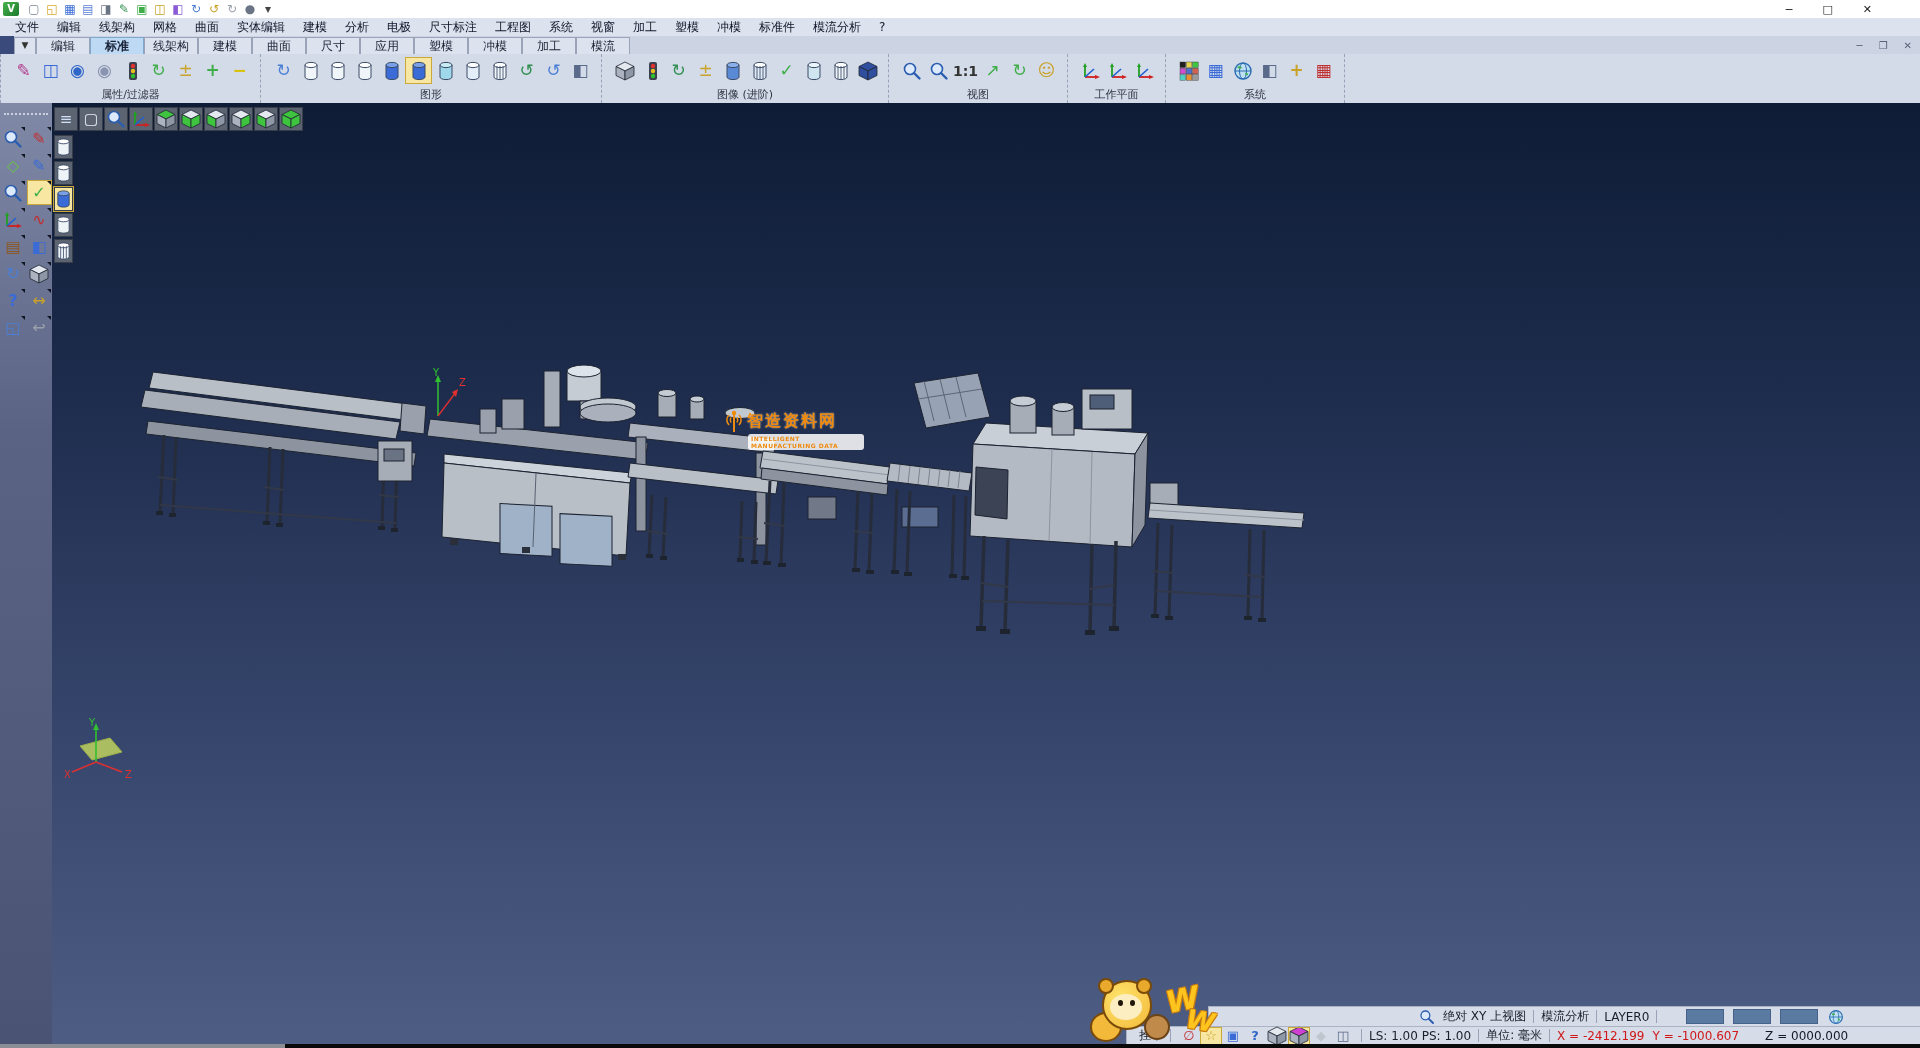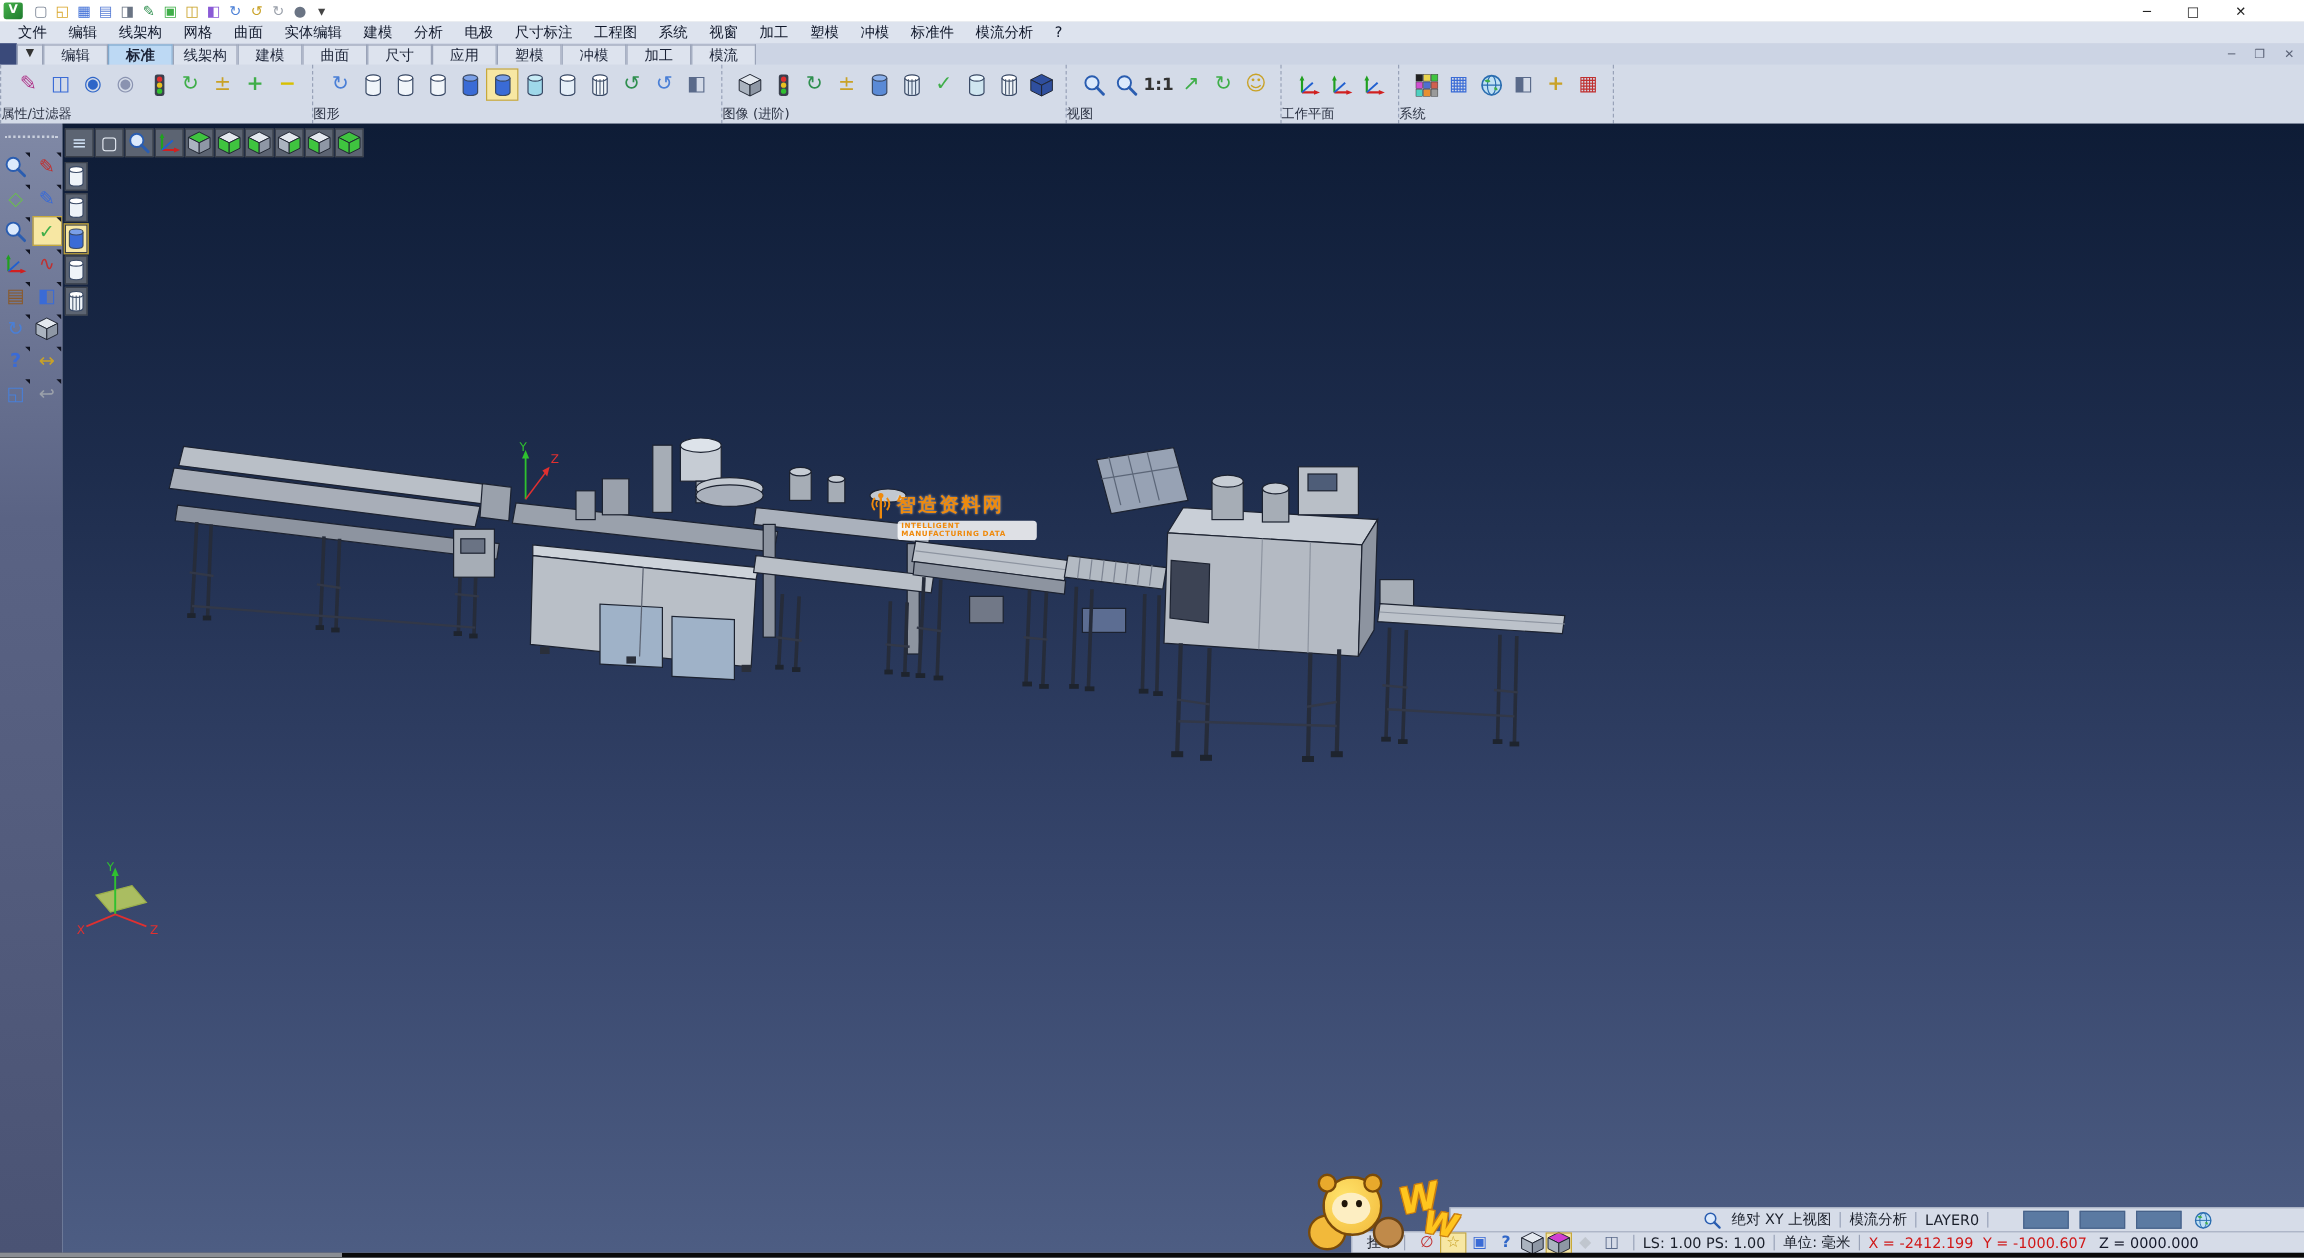--- a/index.html
+++ b/index.html
@@ -25,21 +25,21 @@
   .tab{min-width:36px;padding:0 8px;height:16px;line-height:16px;text-align:center;font-size:12px;
     background:#dde3ee;border:1px solid #9aa3b8;border-bottom:none;color:#1a2236;}
   .tab.active{background:#bdd9f4;font-weight:bold;border-color:#7fa8cc;}
   .doc-controls{margin-left:auto;margin-right:8px;display:flex;gap:16px;align-items:center;height:18px;}
   .doc-controls span{font-size:10px;color:#5a6276;}
   
   .ribbon{position:absolute;left:0;top:54px;width:1920px;height:49px;background:#d4dbe8;border-bottom:1px solid #a9b2c4;display:flex;}
   .rgroup{position:relative;border-right:1px dashed #98a2b8;padding:4px 8px 14px 10px;box-sizing:border-box;}
   .rgroup:first-child{border-left:1px dashed #98a2b8;}
   .ricons{display:flex;gap:2px;align-items:center;}
-  .rlabel{position:absolute;left:0;right:0;bottom:1px;font-size:11px;color:#2c3344;}
+  .rlabel{position:absolute;left:0;right:0;bottom:1px;text-align:center;font-size:11px;color:#2c3344;}
   .ribbon .icon{width:25px;height:25px;font-size:17px;}
   
   .icon{display:inline-flex;align-items:center;justify-content:center;line-height:1;cursor:default;box-sizing:border-box;}
   .icon.sel{background:#f7e7a3;outline:1px solid #c8a93a;}
   .icon .g{font-style:normal;}
   
   .sidebar{position:absolute;left:0;top:103px;width:52px;height:941px;
     background:linear-gradient(180deg,#8089a6 0%,#5a6384 35%,#4a5374 100%);box-sizing:border-box;padding-top:10px;}
   .sidebar-handle{height:6px;margin:0 4px 6px 4px;border-top:2px dotted #c9cfdd;}
   .sidebar-grid{display:grid;grid-template-columns:23px 23px;gap:4px 3px;justify-content:center;}
@@ -936,21 +936,21 @@
           <i class="g" style="color: rgb(90, 106, 138);">◫</i>
         </span>
       </span>
     <span class="sep-v"></span>
     <span>LS: 1.00 PS: 1.00</span>
     <span class="sep-v"></span>
     <span>单位: 毫米</span>
     <span class="sep-v"></span>
     <span class="coord-x">X = -2412.199</span>
     <span class="coord-y" style="margin-left:8px;">Y = -1000.607</span>
-    <span class="coord-z" style="margin-left:10px;">Z = 0000.000</span>
+    <span class="coord-z" style="margin-left:26px;">Z = 0000.000</span>
   </div>
 
   <div class="mascot">
     <div class="m-body"></div>
     <div class="m-head"></div>
     <div class="m-ear1"></div>
     <div class="m-ear2"></div>
     <div class="m-face"></div>
     <div class="m-eye1"></div>
     <div class="m-eye2"></div>

